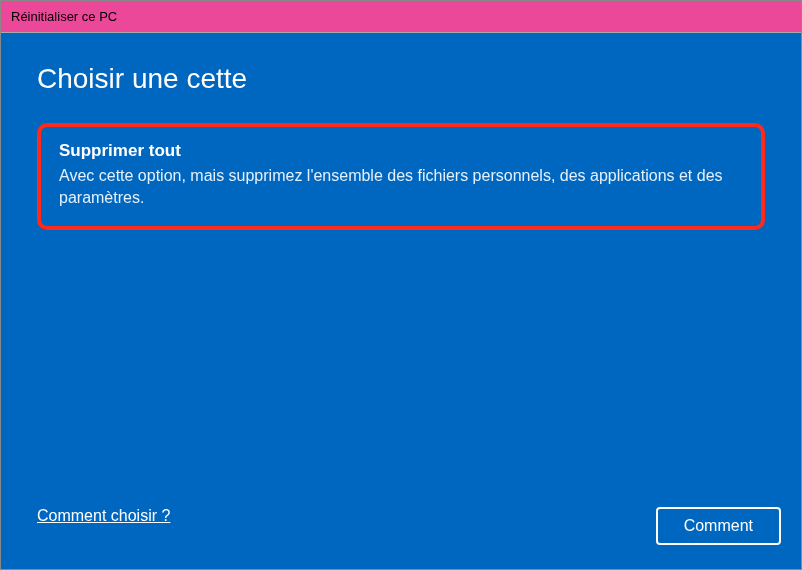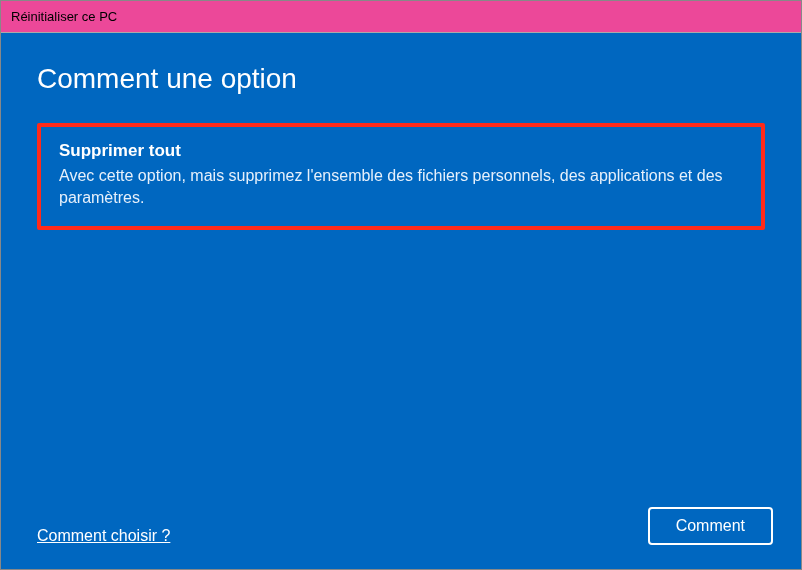--- a/index.html
+++ b/index.html
@@ -47,41 +47,41 @@
     }
     .option-box {
       border: 2px solid #ffffff;
       border-radius: 4px;
       padding: 14px 18px 16px 18px;
       margin-bottom: 20px;
       cursor: pointer;
     }
     .option-box.highlighted {
       border: 4px solid #ff2a1a;
-      border-radius: 2px;
+      border-radius: 10px;
     }
     .option-title {
       font-size: 17px;
       font-weight: 600;
       margin-bottom: 4px;
     }
     .option-desc {
       font-size: 16px;
       font-weight: 400;
       line-height: 1.4;
       color: #e6f0fb;
     }
     .footer {
       position: absolute;
       bottom: 24px;
       left: 36px;
-      right: 28px;
+      right: 20px;
       display: flex;
       justify-content: space-between;
-      align-items: flex-end;
+      align-items: flex-start;
     }
     .help-link {
       color: #ffffff;
       font-size: 16px;
       text-decoration: underline;
       cursor: pointer;
     }
     .cancel-button {
       background: transparent;
       border: 2px solid #ffffff;
@@ -94,21 +94,21 @@
     }
   </style>
 </head>
 <body>
 
 <div class="window">
   <div class="titlebar">
     <span>Réinitialiser ce PC</span>
   </div>
   <div class="content">
-    <h1 class="page-title">Comment une option</h1>
+    <h1 class="page-title">Choisir une cette</h1>
 
 
     <div class="option-box highlighted">
       <div class="option-title">Supprimer tout</div>
       <div class="option-desc">Avec cette option, mais supprimez l'ensemble des fichiers personnels, des applications et des paramètres.</div>
     </div>
 
     <div class="footer">
       <a class="help-link">Comment choisir ?</a>
       <button class="cancel-button">Comment</button>

